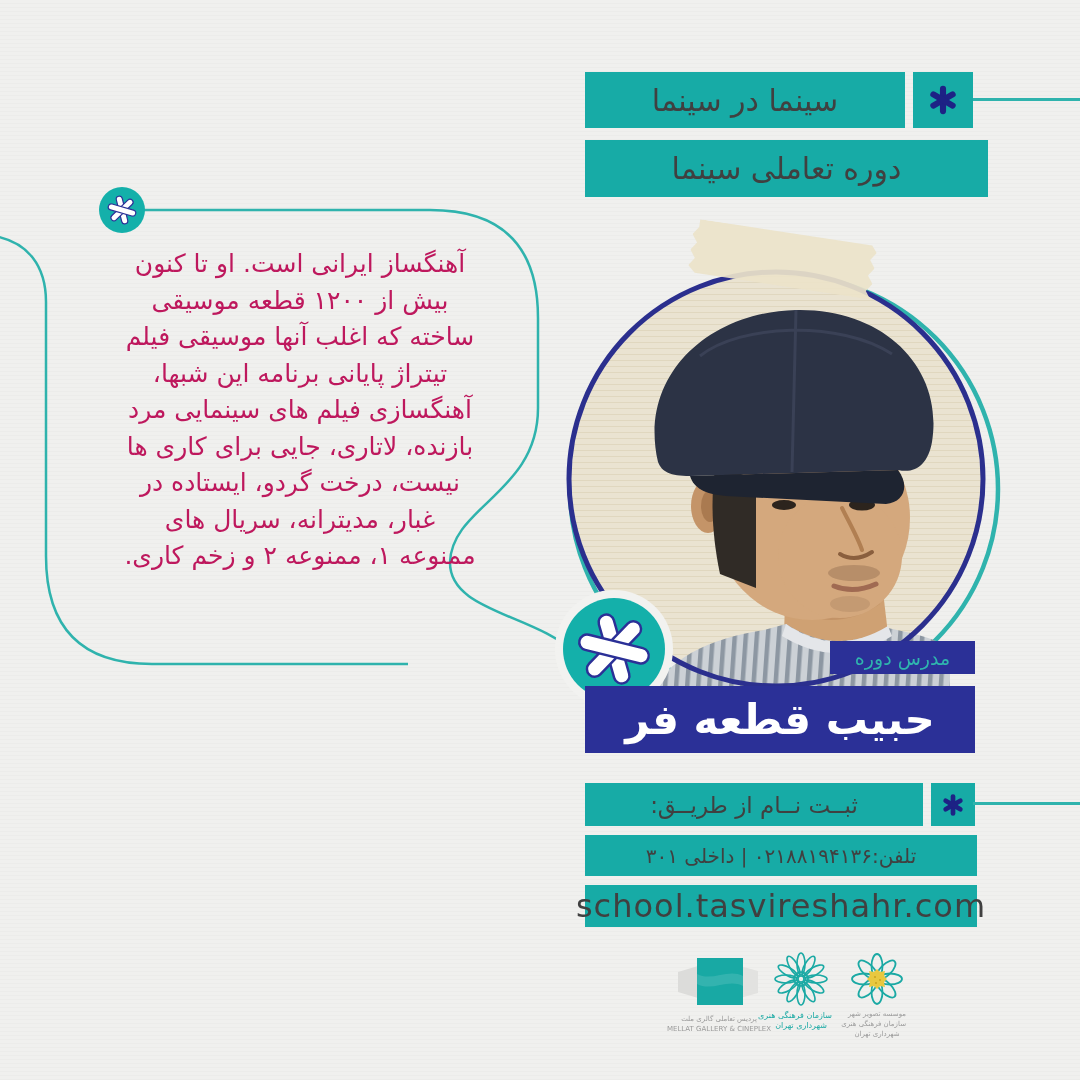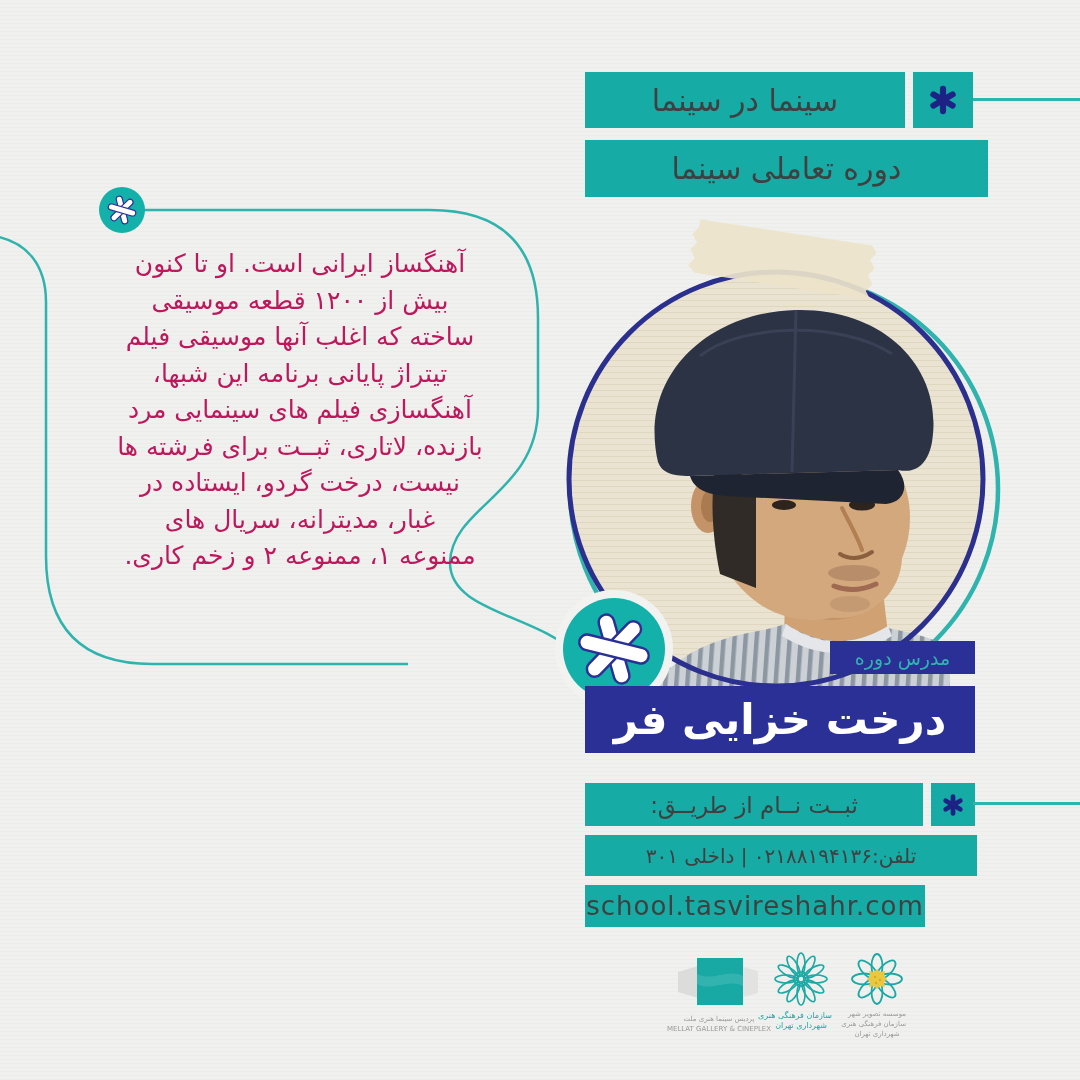--- a/index.html
+++ b/index.html
@@ -23,21 +23,21 @@
   .bio{left:70px;top:246px;width:460px;text-align:center;color:#be185d;
        font-size:25px;line-height:36.5px;}
   .bio div{white-space:nowrap;}
   .rolebox{left:830px;top:641px;width:145px;height:33px;background:#2b3097;color:#2fb5ae;
            font-size:19px;font-weight:normal;display:flex;align-items:center;justify-content:center;}
   .namebar{left:585px;top:686px;width:390px;height:67px;background:#2b3097;color:#fff;
            font-size:42px;font-weight:bold;display:flex;align-items:center;justify-content:center;}
   .barA{left:585px;top:783px;width:338px;height:43px;font-size:23px;}
   .sqA{left:931px;top:783px;width:44px;height:43px;}
   .barB{left:585px;top:835px;width:392px;height:41px;font-size:20px;}
-  .barC{left:585px;top:885px;width:340px;height:42px;font-size:26px;letter-spacing:1px;}
+  .barC{left:585px;top:885px;width:392px;height:42px;font-size:32px;letter-spacing:1px;}
   .tape{left:690px;top:231px;width:185px;height:56px;background:rgba(236,227,201,.92);
         transform:rotate(8deg);
         clip-path:polygon(3% 0,97% 4%,100% 16%,97% 30%,100% 44%,97% 58%,100% 72%,97% 86%,100% 100%,4% 96%,0 84%,3% 70%,0 56%,3% 42%,0 28%,3% 14%);}
   .cap{font-size:7px;color:#9a9a9a;text-align:center;line-height:10px;white-space:nowrap;}
   .cap-teal{color:#1aa9a4;font-size:8px;line-height:10px;text-align:center;white-space:nowrap;}
   svg{display:block;}
   .flourish{left:0;top:0;pointer-events:none;}
 </style>
 </head>
 <body>
@@ -56,21 +56,21 @@
     </g>
   </svg>
 </div>
 
 <div class="abs bio rtl">
   <div>آهنگساز ایرانی است. او تا کنون</div>
   <div>بیش از ۱۲۰۰ قطعه موسیقی</div>
   <div>ساخته که اغلب آنها موسیقی فیلم</div>
   <div>تیتراژ پایانی برنامه این شبها،</div>
   <div>آهنگسازی فیلم های سینمایی مرد</div>
-  <div>بازنده، لاتاری، ثبــت برای فرشته ها</div>
+  <div>بازنده، لاتاری، جایی برای کاری ها</div>
   <div>نیست، درخت گردو، ایستاده در</div>
   <div>غبار، مدیترانه، سریال های</div>
   <div>ممنوعه ۱، ممنوعه ۲ و زخم کاری.</div>
 </div>
 
 <svg class="abs" style="left:540px;top:236px;" width="480" height="476" viewBox="0 0 480 476">
   <defs>
     <clipPath id="popClip">
       <circle cx="236" cy="243" r="207"></circle>
       <rect x="80" y="380" width="330" height="96"></rect>
@@ -148,21 +148,21 @@
   <svg width="80" height="80" viewBox="-36 -36 72 72">
     <g transform="rotate(-16)" fill="#ffffff" stroke="#2b3097" stroke-width="2.2">
       <rect x="-7" y="-32" width="14" height="64" rx="7"></rect>
       <rect x="-7" y="-32" width="14" height="64" rx="7" transform="rotate(60)"></rect>
       <rect x="-7" y="-32" width="14" height="64" rx="7" transform="rotate(120)"></rect>
     </g>
   </svg>
 </div>
 
 <div class="abs rolebox rtl">مدرس دوره</div>
-<div class="abs namebar rtl">درخت خزایی فر</div>
+<div class="abs namebar rtl">حبیب قطعه فر</div>
 
 <div class="abs teal-bar barA rtl">ثبــت نــام از طریــق:</div>
 <div class="abs sq sqA">
   <svg width="26" height="26" viewBox="-36 -36 72 72">
     <g fill="#1d2285">
       <rect x="-6.5" y="-30" width="13" height="60" rx="6.5"></rect>
       <rect x="-6.5" y="-30" width="13" height="60" rx="6.5" transform="rotate(60)"></rect>
       <rect x="-6.5" y="-30" width="13" height="60" rx="6.5" transform="rotate(120)"></rect>
     </g>
   </svg>
@@ -171,21 +171,21 @@
 <div class="abs teal-bar barB rtl">تلفن:۰۲۱۸۸۱۹۴۱۳۶ | داخلی ۳۰۱</div>
 <div class="abs teal-bar barC">school.tasvireshahr.com</div>
 
 <div class="abs" style="left:664px;top:956px;width:110px;">
   <svg width="110" height="52" viewBox="0 0 110 52" style="margin:0 auto;">
     <polygon points="14,16 34,10 34,42 14,36" fill="#dcdcda"></polygon>
     <polygon points="76,10 94,15 94,37 76,42" fill="#e2e2e0"></polygon>
     <rect x="33" y="2" width="46" height="47" fill="#18a9a4"></rect>
     <path d="M 33 18 C 48 26 64 12 79 20 L 79 30 C 64 22 48 36 33 28 Z" fill="#3fb8b3" opacity=".7"></path>
   </svg>
-  <div class="cap rtl" style="margin-top:6px;">پردیس سینما هنری ملت</div>
+  <div class="cap rtl" style="margin-top:6px;">پردیس تعاملی گالری ملت</div>
   <div class="cap">MELLAT GALLERY &amp; CINEPLEX</div>
 </div>
 
 <div class="abs" style="left:770px;top:951px;width:62px;">
   <svg width="56" height="56" viewBox="-28 -28 56 56" style="margin:0 auto;">
     <g fill="none" stroke="#1aa9a4" stroke-width="1.6">
       <g>
         <ellipse rx="4" ry="11" cy="-15"></ellipse>
         <ellipse rx="4" ry="11" cy="-15" transform="rotate(30)"></ellipse>
         <ellipse rx="4" ry="11" cy="-15" transform="rotate(60)"></ellipse>

